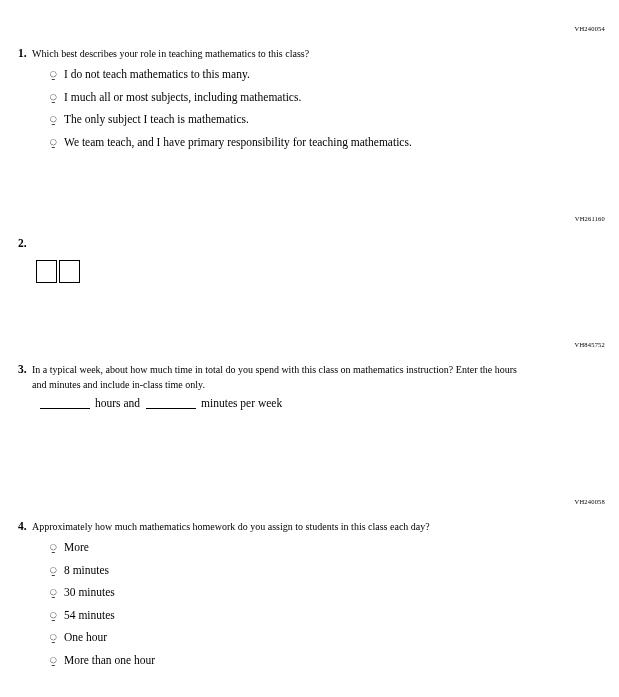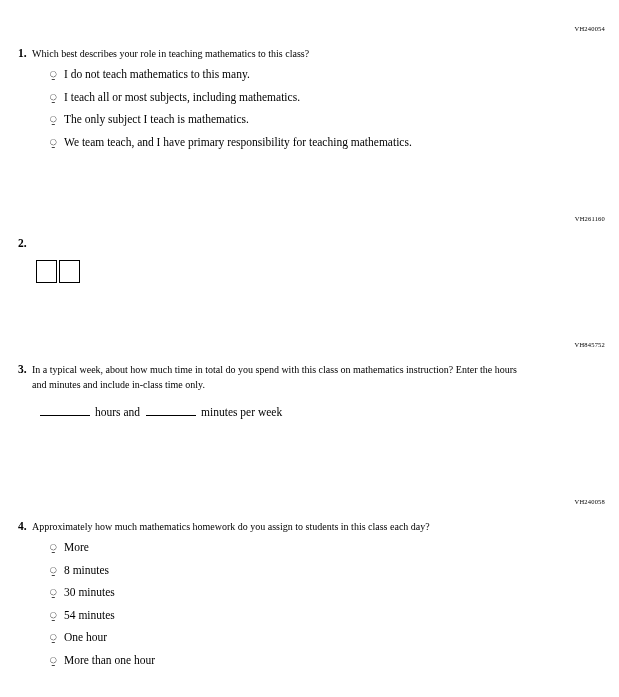--- a/index.html
+++ b/index.html
@@ -93,26 +93,26 @@
   .box {
     width: 21px;
     height: 23px;
     border: 1px solid #000;
     box-sizing: border-box;
     background: #fff;
   }
 
   
   .blank-line {
-    margin-top: 12px;
+    margin-top: 3px;
     padding-left: 26px;
     font-size: 11.5px;
     line-height: 16px;
     display: flex;
-    align-items: flex-start;
+    align-items: center;
   }
   .rule {
     display: inline-block;
     width: 50px;
     border-bottom: 1px solid #000;
     height: 11px;
     margin: 0 5px 0 0;
   }
   .rule.second {
     margin-left: 6px;
@@ -131,21 +131,21 @@
       <div class="q-num">1.</div>
       <div class="q-text">Which best describes your role in teaching mathematics to this class?</div>
     </div>
     <div class="options">
       <div class="option">
         <div class="bubble">⍜</div>
         <div class="opt-label">I do not teach mathematics to this many.</div>
       </div>
       <div class="option">
         <div class="bubble">⍜</div>
-        <div class="opt-label">I teach all or most subjects, including mathematics.</div>
+        <div class="opt-label">I much all or most subjects, including mathematics.</div>
       </div>
       <div class="option">
         <div class="bubble">⍜</div>
         <div class="opt-label">The only subject I teach is mathematics.</div>
       </div>
       <div class="option">
         <div class="bubble">⍜</div>
         <div class="opt-label">We team teach, and I have primary responsibility for teaching mathematics.</div>
       </div>
     </div>

